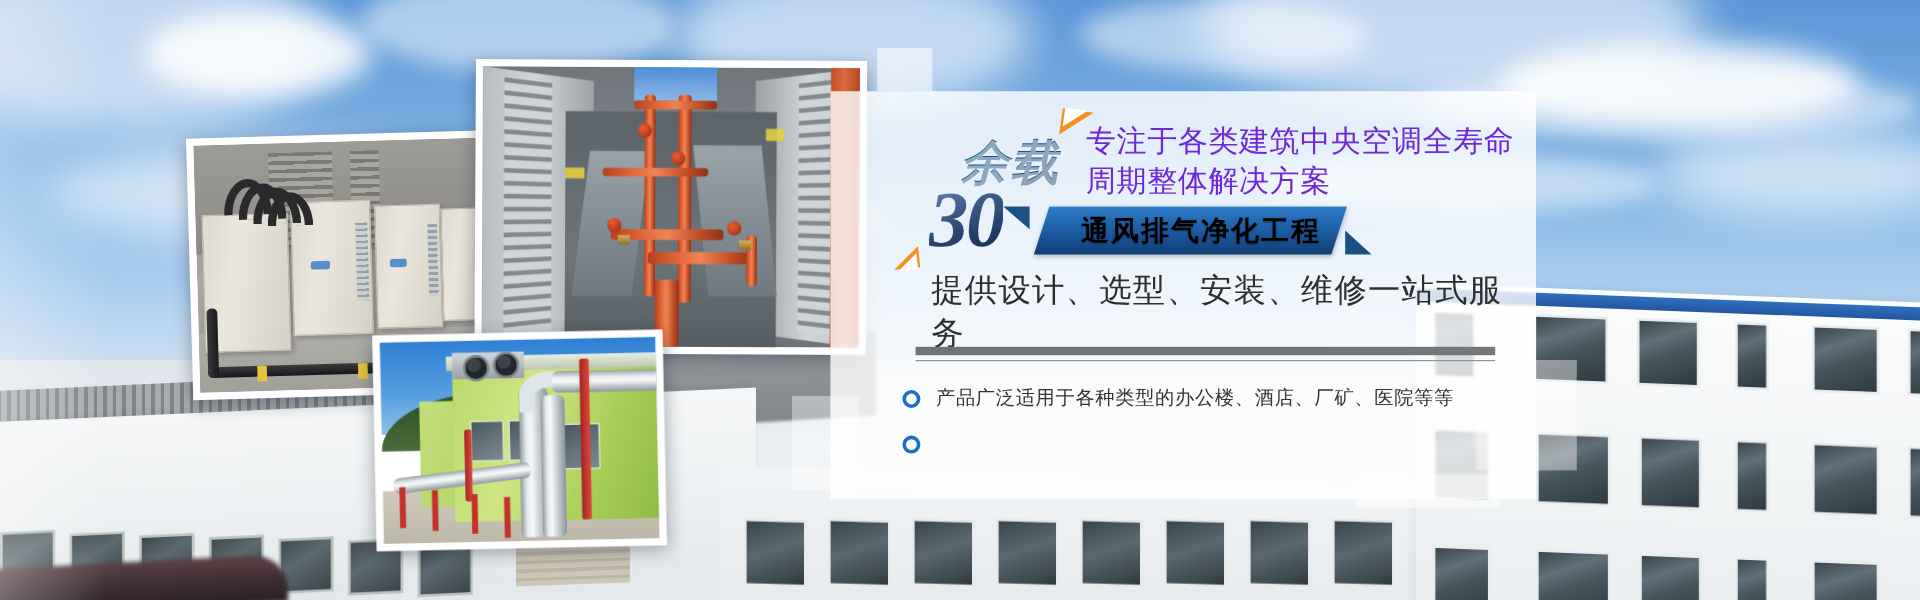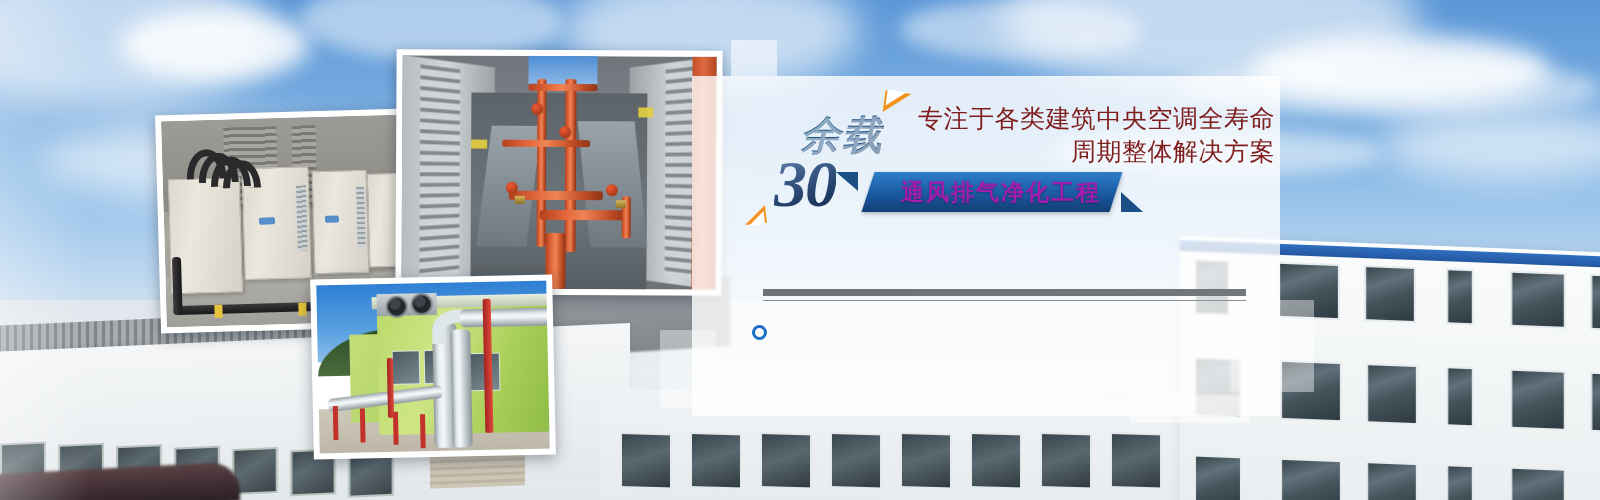--- a/index.html
+++ b/index.html
@@ -270,35 +270,34 @@
     transform:rotate(-6deg);
   }
   .arrow-or-bl::after {
     content:""; position:absolute; right:-20px; bottom:-1px; width:0; height:0;
     border-right:16px solid #fff; border-top:13px solid transparent;
   }
 
   
   .headline {
     position:absolute; left:905px; top:102px; width:370px;
-    font-size:25px; line-height:33px; color:#7f1d1d; font-weight:400;
+    font-size:25px; line-height:33px; color:#6d28d9; font-weight:400;
     letter-spacing:.5px;
-    text-align:right;
   }
 
   
   .ribbon {
     position:absolute; left:868px; top:172px; width:248px; height:40px;
     background:linear-gradient(180deg,#2f7ec8 0%,#1f63ad 40%,#174e90 72%,#123f76 100%);
     transform:skewX(-18deg);
     box-shadow:1px 2px 4px rgba(0,0,0,.25);
   }
   .ribbon-text {
     position:absolute; left:886px; top:178px; width:230px; height:28px;
-    font-size:23px; line-height:28px; color:#a21caf; font-weight:700; letter-spacing:2px;
+    font-size:23px; line-height:28px; color:#000000; font-weight:700; letter-spacing:2px;
     text-align:center; text-shadow:0 1px 2px rgba(0,0,0,.3);
   }
   .ribbon-tail-l {
     position:absolute; left:836px; top:172px; width:0; height:0;
     border-top:19px solid #1b4f86; border-bottom:21px solid transparent;
     border-left:22px solid transparent;
   }
   .ribbon-tail-r {
     position:absolute; left:1121px; top:172px; width:0; height:0;
     border-bottom:20px solid #1b4f86; border-top:20px solid transparent;
@@ -530,23 +529,28 @@
   <div class="arrow-or-tr"></div>
   <div class="arrow-or-bl"></div>
 
   <div class="headline">专注于各类建筑中央空调全寿命周期整体解决方案</div>
 
   <div class="ribbon-tail-l"></div>
   <div class="ribbon-tail-r"></div>
   <div class="ribbon"></div>
   <div class="ribbon-text">通风排气净化工程</div>
 
+  <div class="service-cn">提供设计、选型、安装、维修一站式服务</div>
 
   <div class="divider-thick"></div>
   <div class="divider-thin"></div>
 
   <div class="bullets">
     <div class="bullet-row">
       <div class="bullet-dot"></div>
+      <div class="bullet-text">产品广泛适用于各种类型的办公楼、酒店、厂矿、医院等等</div>
     </div>
+    <div class="bullet-row">
+      <div class="bullet-dot"></div>
+    </div>
   </div>
 
 </div>
 
 </body></html>

